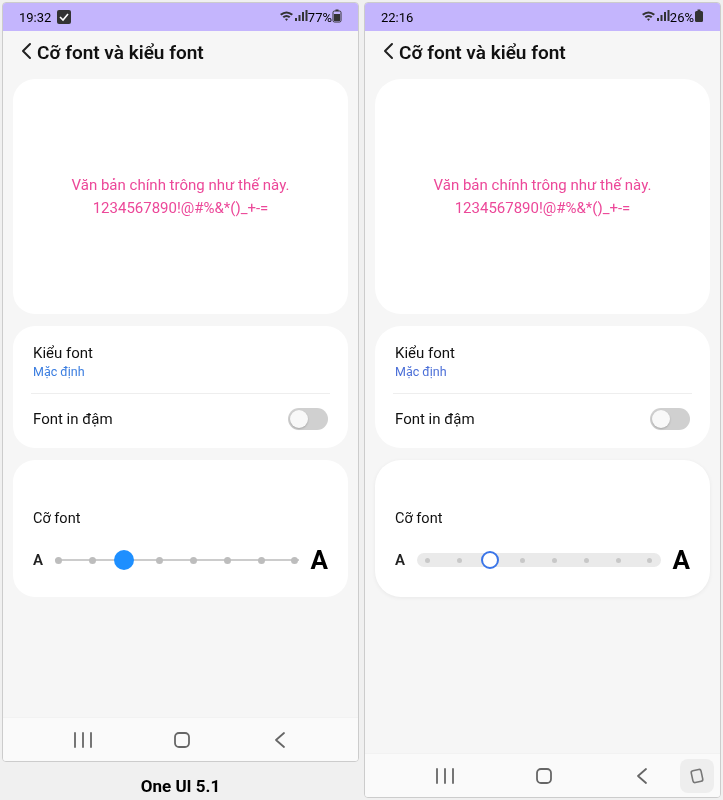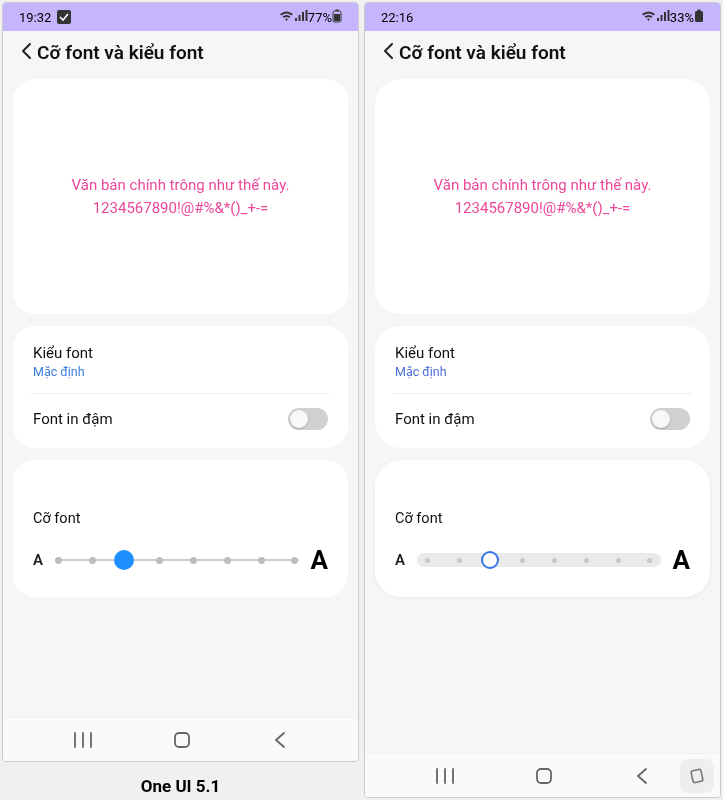--- a/index.html
+++ b/index.html
@@ -339,21 +339,21 @@
         <span>
           <svg width="15" height="12" viewBox="0 0 15 12">
               <path d="M7.5 11 L9 9 Q7.5 8 6 9 Z M3.5 6.5 Q7.5 3.5 11.5 6.5 L10 8 Q7.5 6 5 8 Z M1 4 Q7.5 -1 14 4 L12.5 5.5 Q7.5 1.5 2.5 5.5 Z" fill="#333"></path>
             </svg>
         </span>
         <span>
           <svg width="14" height="12" viewBox="0 0 14 12">
               <path d="M1 11h2V8H1zM4.5 11h2V5h-2zM8 11h2V2H8zM11.5 11h2V0h-2z" fill="#333"></path>
             </svg>
         </span>
-        <span>33%</span>
+        <span>26%</span>
         <span>
           <svg width="10" height="14" viewBox="0 0 10 14">
               <rect x="1" y="2" width="8" height="11" rx="1.5" fill="#333"></rect>
               <rect x="3.5" y="0.5" width="3" height="1.5" fill="#333"></rect>
             </svg>
         </span>
       </div>
     </div>
     <div class="header">
       <span class="back-chevron">

